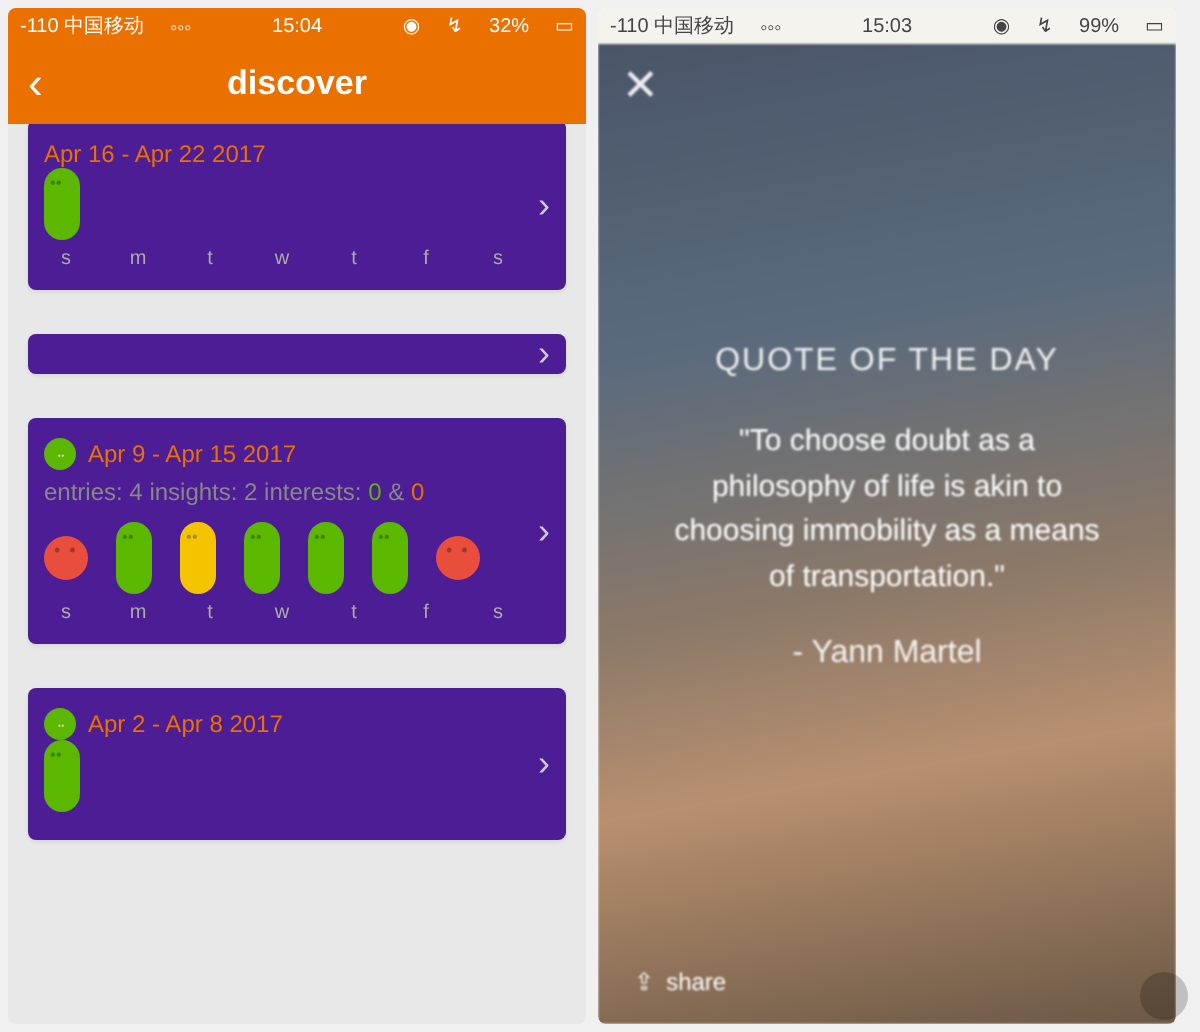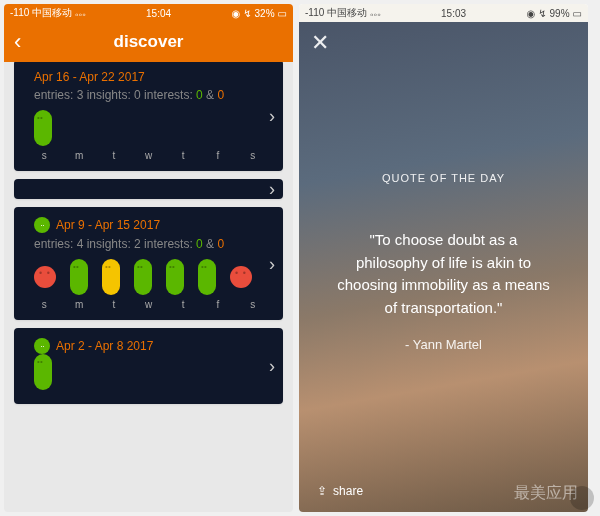--- a/index.html
+++ b/index.html
@@ -3,50 +3,50 @@
 <meta charset="utf-8">
 <style>
 *{box-sizing:border-box;margin:0;padding:0;font-family:-apple-system,Helvetica,Arial,sans-serif}
 body{background:#f0f0f0;width:600px;height:516px;overflow:hidden;display:flex;gap:6px;padding:4px}
 .phone{border-radius:4px;overflow:hidden;height:508px;position:relative;background:#fff}
 .phone1{width:289px;background:#e8e8e8}
 .phone2{width:289px}
 .statusbar{height:18px;display:flex;align-items:center;justify-content:space-between;padding:0 6px;font-size:10px;color:#fff}
 .sb1{background:#ea7000}
 .sb2{background:#f5f3ed;color:#444}
-.sb-l,.sb-r{display:flex;gap:3px;align-items:flex-end}
+.sb-l,.sb-r{display:flex;gap:13px;align-items:flex-end}
 .sb-c{font-weight:400}
 .navbar{height:40px;background:#ea7000;color:#fff;display:flex;align-items:center;justify-content:center;position:relative}
 .back{position:absolute;left:10px;font-size:22px}
 .title{font-size:17px;font-weight:700}
 .scroll{height:450px;overflow:hidden;padding:0 10px}
-.card{background:#0f172a;border-radius:4px;margin:8px 0;padding:10px 20px;position:relative;box-shadow:0 1px 2px rgba(0,0,0,.08)}
+.card{background:#4c1d95;border-radius:4px;margin:22px 0;padding:10px 8px;position:relative;box-shadow:0 1px 2px rgba(0,0,0,.08)}
 .card .chev{position:absolute;right:8px;top:50%;transform:translateY(-50%);color:#ccc;font-size:18px}
 .daterow{color:#ea7000;font-size:12px;display:flex;align-items:center;gap:6px}
 .smiley{width:16px;height:16px;border-radius:50%;background:#5bb700;display:inline-flex;align-items:center;justify-content:center}
 .smiley::after{content:'··';color:#fff;font-size:8px;letter-spacing:-1px}
 .stats{font-size:12px;color:#888;margin:4px 0 8px}
 .stats .g{color:#5bb700}
 .stats .o{color:#ea7000}
 .pills{display:flex;gap:14px;align-items:center;margin-bottom:4px}
 .pill{width:18px;height:36px;border-radius:10px;background:#5bb700;position:relative}
 .pill::after{content:'•  •';color:rgba(0,0,0,.3);font-size:8px;position:absolute;top:3px;left:3px;letter-spacing:-1px}
 .face{width:22px;height:22px;border-radius:50%;position:relative}
 .face.red{background:#e94d3c}
 .face::after{content:'• •';color:rgba(0,0,0,.3);font-size:9px;position:absolute;top:2px;left:5px;letter-spacing:1px}
 .dow{display:flex;gap:14px;font-size:10px;color:#aaa}
 .dow span{width:22px;text-align:center}
 .tip{font-size:11px;color:#999;line-height:1.4}
 .seen{font-size:9px;color:#bbb;text-align:right;margin-top:4px}
 .p2bg{background:linear-gradient(170deg,#4a5568 0%,#5b6b7d 30%,#8b7968 55%,#b89070 72%,#6b5845 100%);height:490px;position:relative;filter:blur(.4px)}
 .close{position:absolute;top:8px;left:12px;color:#fff;font-size:22px;opacity:.9}
 .quote{position:absolute;top:150px;left:0;right:0;text-align:center;color:#fff;padding:0 34px}
-.qhead{font-size:11px;letter-spacing:1px;opacity:.9;margin-bottom:45px}
+.qhead{font-size:16px;letter-spacing:1px;opacity:.9;margin-bottom:20px}
 .qtext{font-size:15px;line-height:1.5;font-weight:300}
-.qauth{font-size:13px;margin-top:18px;opacity:.9}
+.qauth{font-size:16px;margin-top:18px;opacity:.9}
 .share{position:absolute;bottom:14px;left:18px;color:#fff;font-size:12px;display:flex;gap:6px;align-items:center}
 .wm{position:absolute;bottom:8px;right:10px;color:#fff;opacity:.5;font-size:16px}
 .wc{position:absolute;bottom:6px;right:6px;width:24px;height:24px;border-radius:50%;background:rgba(0,0,0,.2)}
 </style>
 </head>
 <body>
 
 <div class="phone phone1">
   <div class="statusbar sb1">
     <div class="sb-l">
@@ -64,21 +64,20 @@
   <div class="navbar">
     <span class="back">‹</span>
     <span class="title">discover</span>
   </div>
   <div class="scroll">
 
     <div class="card" style="margin-top:-2px">
       <div class="daterow">
           <span>Apr 16 - Apr 22 2017</span>
         </div>
-      <div class="stats"><span>entries: 3   insights: 0   interests: </span><span class="g">0</span><span> &amp; </span><span class="o">0</span></div>
       <div class="pills">
         <span class="pill"></span>
       </div>
       <div class="dow">
         <span>s</span>
           <span>m</span>
           <span>t</span>
           <span>w</span>
           <span>t</span>
           <span>f</span>
@@ -150,17 +149,16 @@
     <span class="close">✕</span>
     <div class="quote">
       <div class="qhead">QUOTE OF THE DAY</div>
       <div class="qtext">"To choose doubt as a philosophy of life is akin to choosing immobility as a means of transportation."</div>
       <div class="qauth">- Yann Martel</div>
     </div>
     <div class="share">
       <span>⇪</span>
       <span>share</span>
     </div>
-    <div class="wm">最美应用</div>
   </div>
 </div>
 
 <div class="wc"></div>
 
 </body></html>

